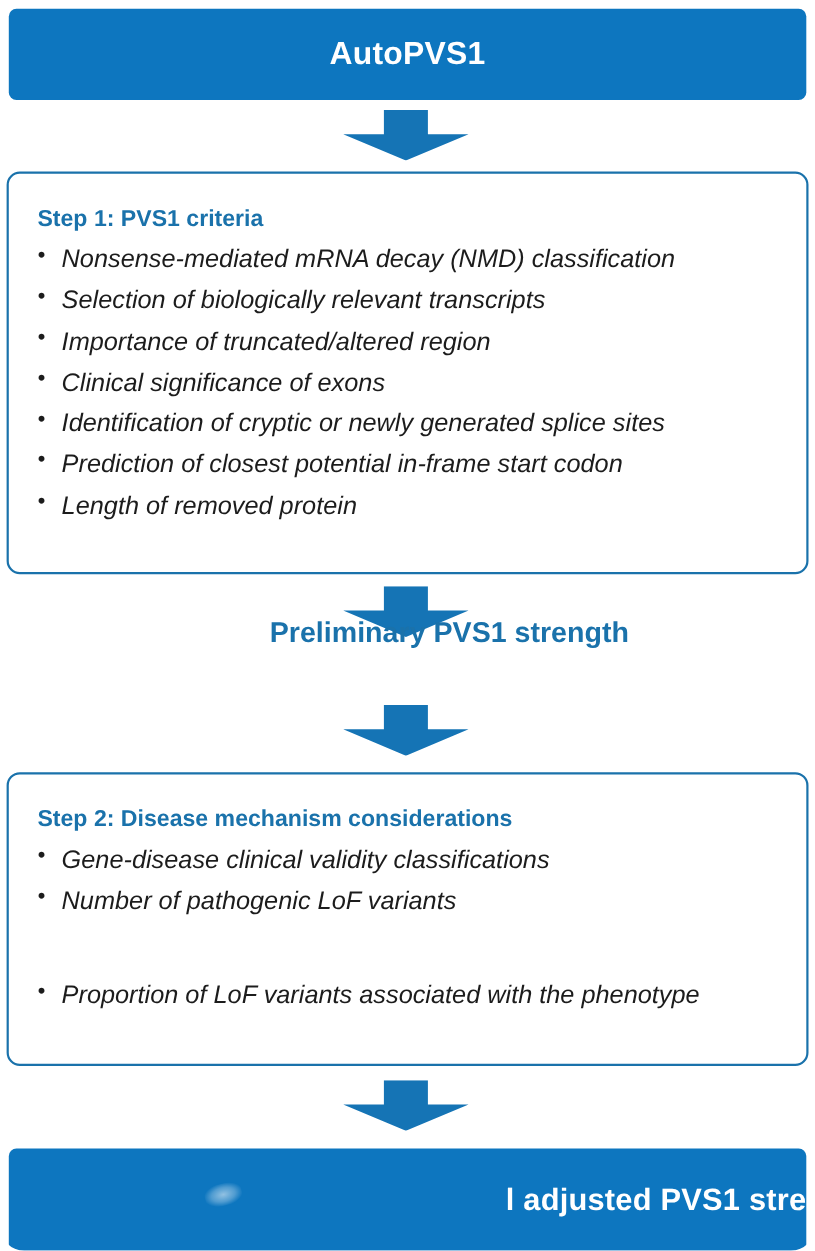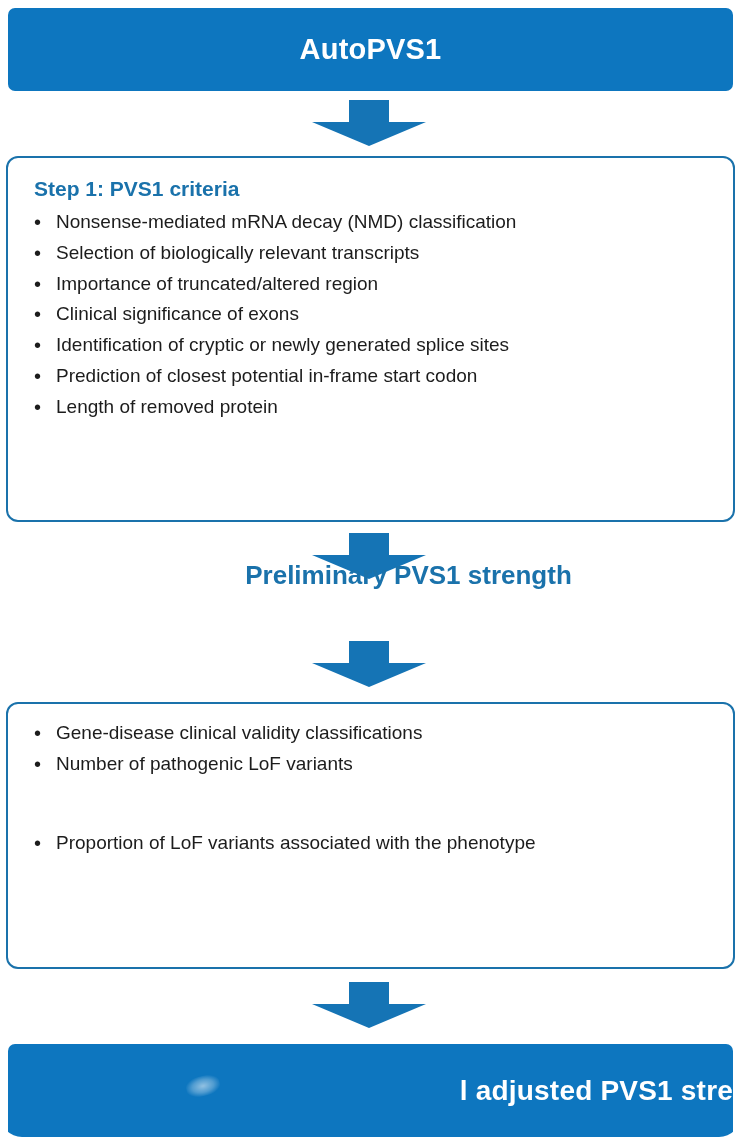--- a/index.html
+++ b/index.html
@@ -80,45 +80,46 @@
 
   
   .step-box {
     position: absolute;
     left: 6px;
     width: 729px;
     box-sizing: border-box;
     background: #ffffff;
     border: 2.5px solid #1a72ab;
     border-radius: 12px;
-    padding: 14px 18px 10px 18px;
+    padding: 24px 18px 10px 18px;
   }
   .box-step1 { top: 156px; height: 366px; }
   .box-step2 { top: 702px; height: 267px; }
 
   .step-heading {
     color: #1a72ab;
     font-weight: bold;
     font-size: 21px;
     margin: 4px 0 6px 8px;
     line-height: 1.2;
   }
 
   ul.bullets {
     list-style: none;
     margin: 0;
     padding: 0;
   }
   ul.bullets li {
     position: relative;
     color: #1c1c1c;
-    font-size: 19px;
+    font-size: 23px;
     line-height: 1.62;
     padding-left: 30px;
     margin: 0;
+    font-style: italic;
   }
   ul.bullets li::before {
     content: "\2022";
     position: absolute;
     left: 8px;
     top: -1px;
     color: #1c1c1c;
     font-size: 20px;
   }
   ul.bullets li.justified {
@@ -189,20 +190,21 @@
 
   <div class="mid-label mid-label-prelim">Preliminary PVS1 strength</div>
 
   <div class="arrow arrow-3">
     <svg viewBox="0 0 114 46" preserveAspectRatio="none" aria-hidden="true">
       <polygon points="37,0 77,0 77,22 114,22 57,46 0,22 37,22" fill="#1574b5"></polygon>
     </svg>
   </div>
 
   <div class="step-box box-step2">
+    <div class="step-heading">Step 2: Disease mechanism considerations</div>
     <ul class="bullets">
       <li>Gene-disease clinical validity classifications</li>
       <li>Number of pathogenic LoF variants</li>
       <li class="justified"><span>Proportion of LoF variants associated with the phenotype</span></li>
     </ul>
   </div>
 
   <div class="arrow arrow-4">
     <svg viewBox="0 0 114 46" preserveAspectRatio="none" aria-hidden="true">
       <polygon points="37,0 77,0 77,22 114,22 57,46 0,22 37,22" fill="#1574b5"></polygon>

